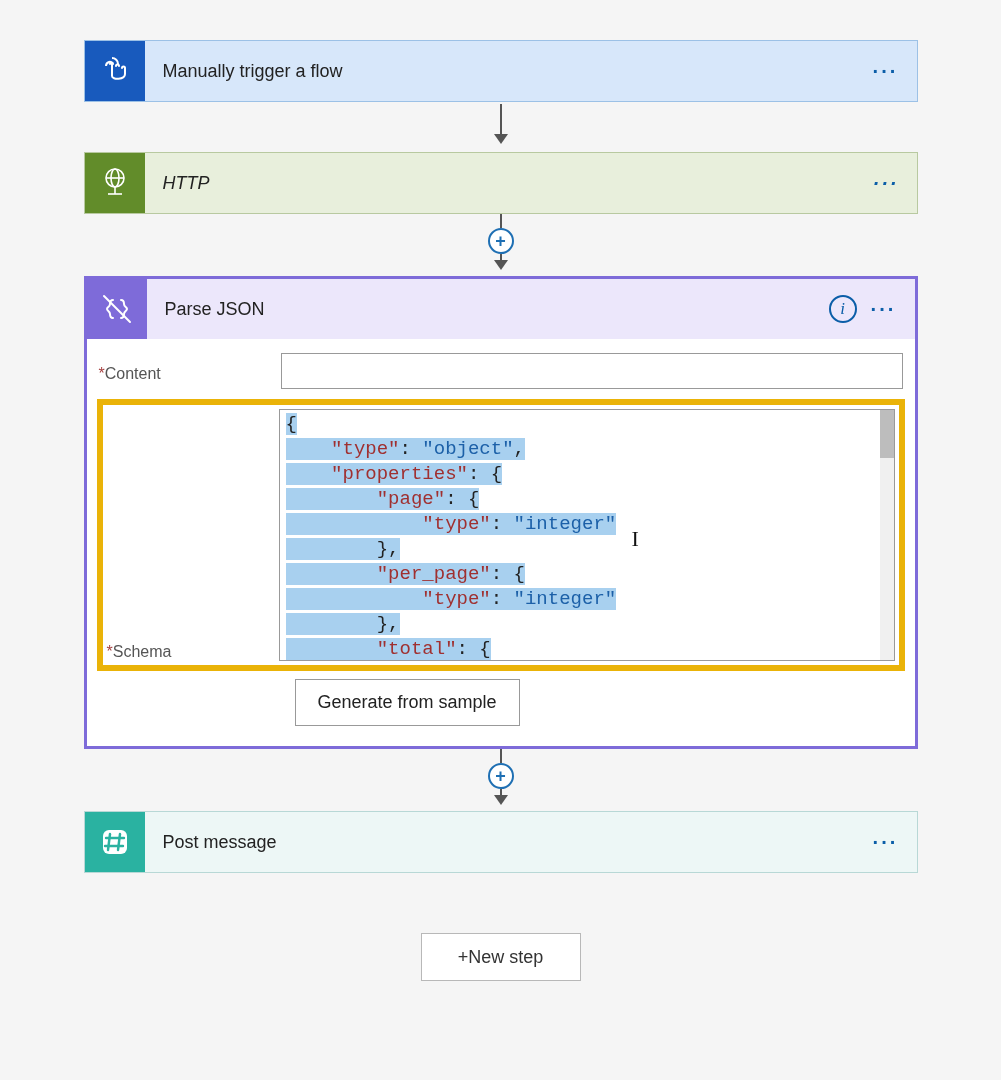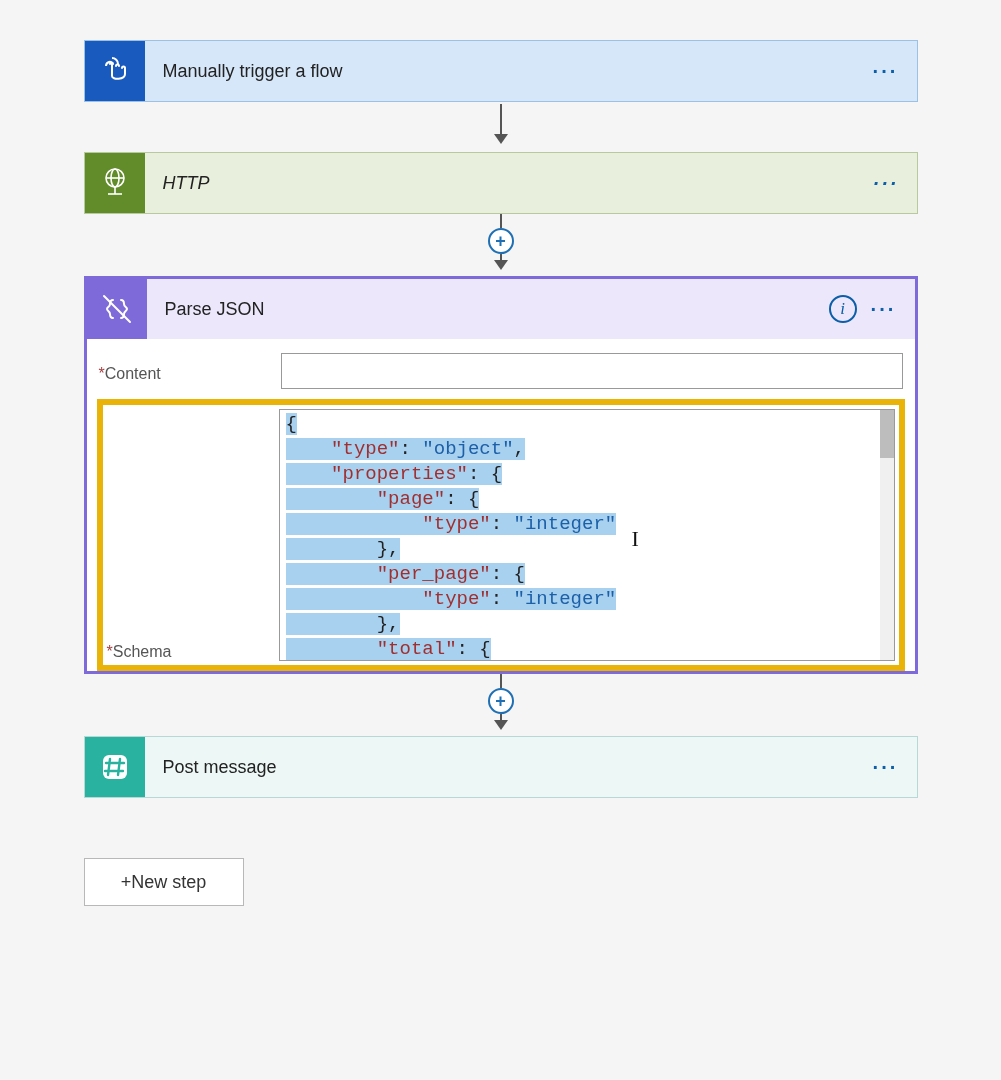--- a/index.html
+++ b/index.html
@@ -231,20 +231,21 @@
     position:absolute;
     bottom:-2px; left:-6px;
     border-left:7px solid transparent;
     border-right:7px solid transparent;
     border-top:10px solid #555;
   }
 
   .footer-buttons {
     width: 834px;
     display:flex;
+    justify-content:center;
     gap: 12px;
     margin-top: 60px;
   }
   .footer-btn {
     border: 1px solid #b8b8b8;
     background: #fff;
     width: 160px;
     height: 48px;
     font-size: 18px;
     color: #333;
@@ -346,20 +347,24 @@
 <span class="sel"><span>            </span><span class="tok-key">"type"</span><span class="tok-punc">:</span> <span class="tok-str">"integer"</span></span>
 <span class="sel"><span>        </span><span class="tok-punc">},</span></span>
 <span class="sel"><span>        </span><span class="tok-key">"total"</span><span class="tok-punc">:</span> <span class="tok-punc">{</span></span>
             <div class="scrollbar-track"></div>
             <div class="scrollbar-thumb"></div>
             <div class="text-cursor">I</div>
           </div>
         </div>
       </div>
 
+      <div class="gen-button-row">
+        <div class="gen-button-spacer"></div>
+        <button class="gen-button">Generate from sample</button>
+      </div>
 
     </div>
   </div>
 
   <div class="arrow-with-plus">
     <div class="arrow-stem-top"></div>
     <div class="plus-circle">+</div>
     <div class="arrow-stem-bot"></div>
   </div>
 

